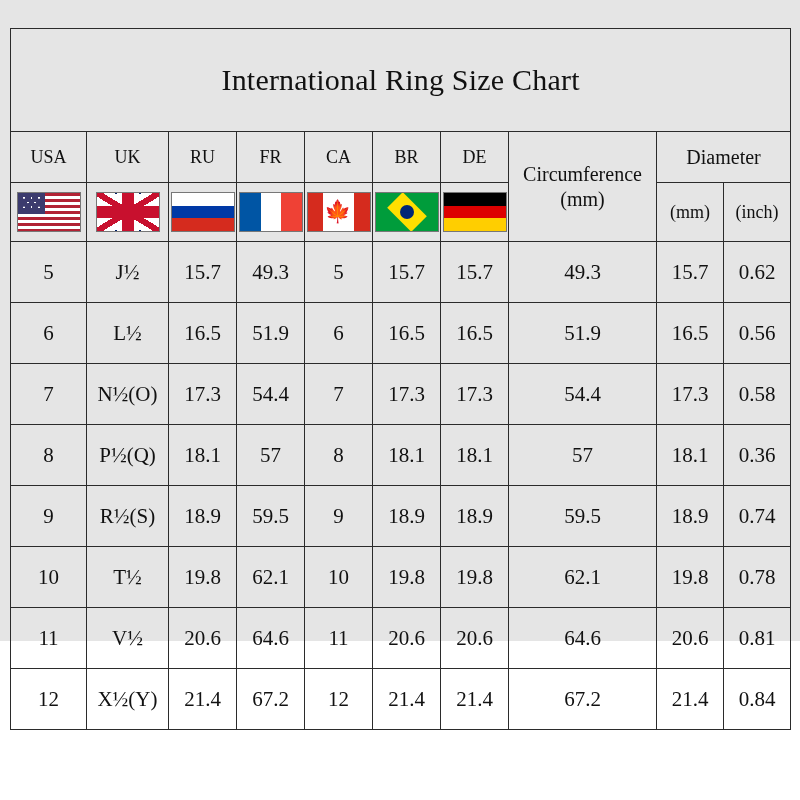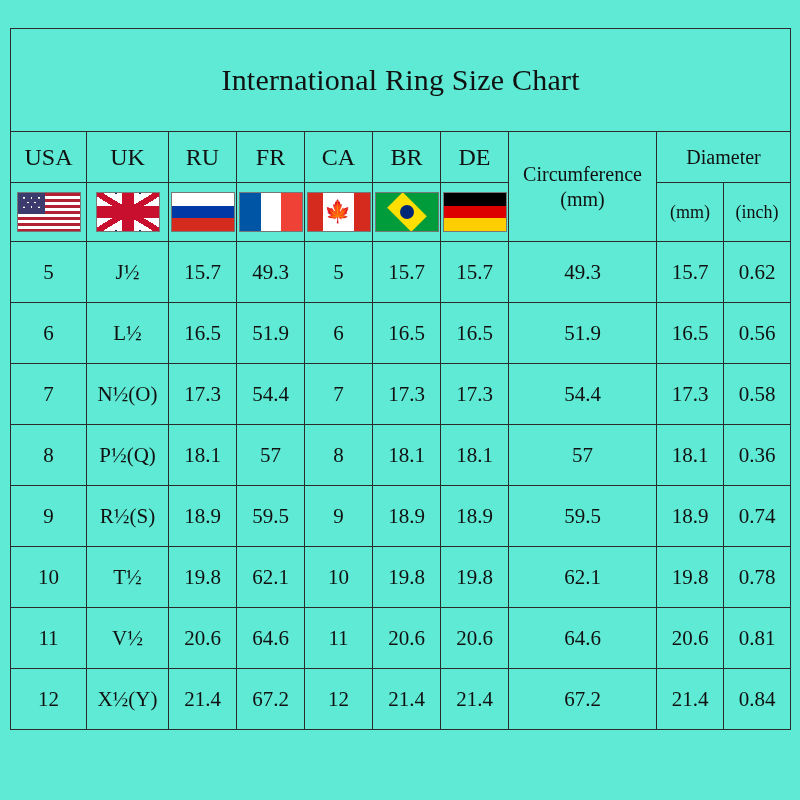--- a/index.html
+++ b/index.html
@@ -6,22 +6,22 @@
     margin: 0;
     padding: 0;
     width: 800px;
     height: 800px;
     background: #ffffff;
     font-family: "Liberation Serif", serif;
   }
   #page {
     position: relative;
     width: 800px;
-    height: 800px;
-    background: #5eead4;
+    height: 641px;
+    background: #e5e5e5;
     box-sizing: border-box;
   }
   .chart-wrap {
     position: absolute;
     left: 10px;
     top: 28px;
     width: 780px;
   }
   table.ring {
     border-collapse: collapse;
@@ -37,21 +37,21 @@
     font-weight: normal;
   }
   .title-cell {
     border: 1px solid #2b2b2b;
     height: 100px;
     font-size: 30px;
     font-weight: bold;
     letter-spacing: 0.2px;
   }
   .hdr-label {
-    font-size: 24px;
+    font-size: 18px;
     height: 48px;
     margin-left: 16px;
   }
   .flag-cell {
     height: 56px;
     padding: 0;
   }
   .circ-cell {
     font-size: 20px;
     line-height: 1.25;

